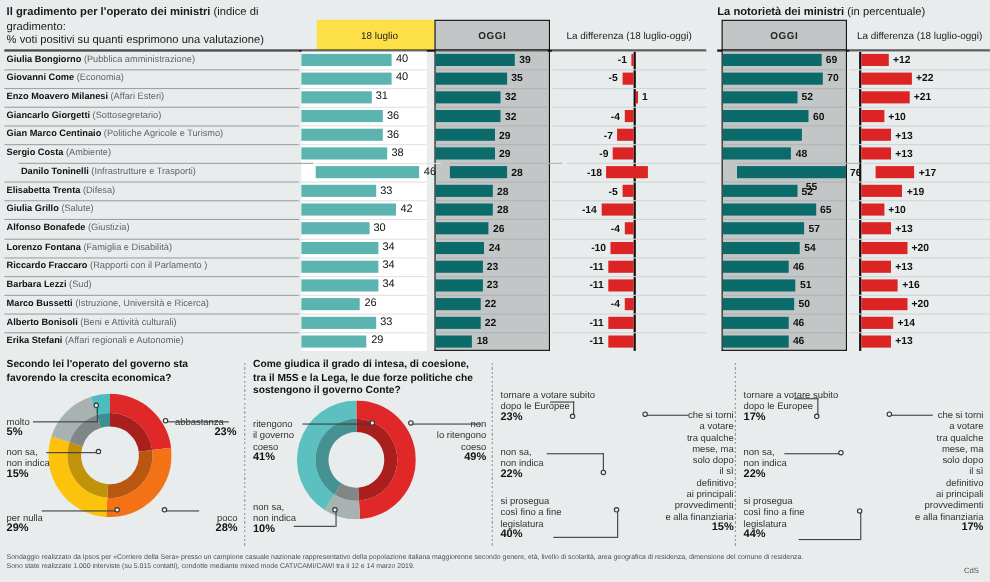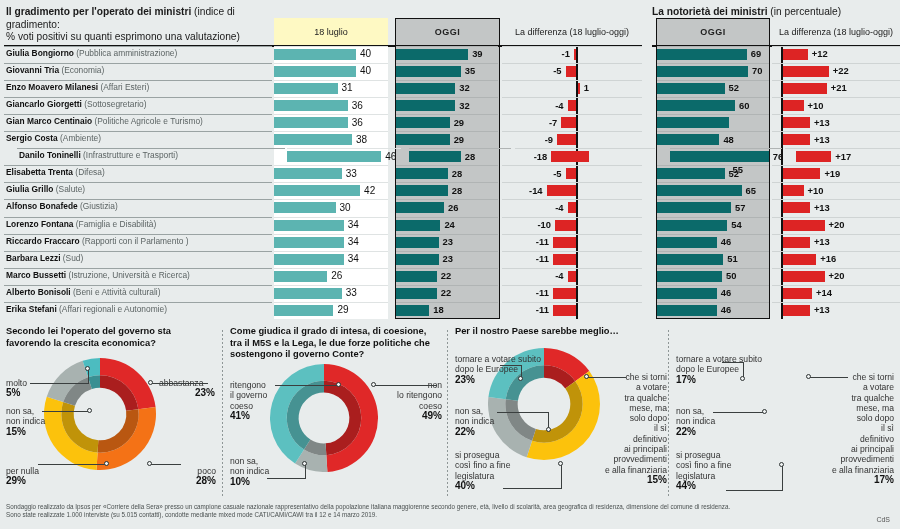--- a/index.html
+++ b/index.html
@@ -16,21 +16,21 @@
   .sec-title .light { font-weight: normal; }
 
   #title-left { position: absolute; left: 6px; top: 6px; width: 270px; }
   #title-right { position: absolute; left: 652px; top: 6px; width: 250px; }
 
   
   .colhead {
     position: absolute; font-size: 9px; color: #222;
     display: flex; align-items: center; justify-content: center;
   }
-  #head-luglio { left: 274px; top: 18px; width: 114px; height: 28px; background: #fef9c3; }
+  #head-luglio { left: 288px; top: 18px; width: 114px; height: 28px; background: #fde047; }
   #head-oggi   { left: 395px; top: 18px; width: 105px; height: 28px;
                  background: #c3c6c6; border: 1.6px solid #111; font-weight: bold; letter-spacing:.5px;}
   #head-diff   { left: 502px; top: 18px; width: 140px; height: 28px; background: transparent; }
   #head-oggi2  { left: 656px; top: 18px; width: 114px; height: 28px;
                  background: #c3c6c6; border: 1.6px solid #111; font-weight: bold; letter-spacing:.5px;}
   #head-diff2  { left: 772px; top: 18px; width: 128px; height: 28px; background: transparent; }
 
   
   #panel-luglio { position: absolute; left: 274px; top: 46px; width: 114px; height: 273px; background: #ffffff; }
   #panel-oggi   { position: absolute; left: 395px; top: 46px; width: 105px; height: 273px;
@@ -140,21 +140,21 @@
         <div class="bar red" style="left: 782.6px; width: 25.2px;"></div>
         <div class="val" style="left: 811.8px;">+12</div>
       </div>
       <div class="row" style="top: 63.05px;">
         <div class="sep"></div>
         <div class="sepA"></div>
         <div class="sepB"></div>
         <div class="sepC"></div>
         <div class="sepD"></div>
         <div class="sepE"></div>
-        <div class="nm"><b>Giovanni Tria</b> <span class="role">(Economia)</span></div>
+        <div class="nm"><b>Giovanni Come</b> <span class="role">(Economia)</span></div>
         <div class="bar t18" style="width: 82px;"></div>
         <div class="val light" style="left: 360px;">40</div>
         <div class="bar tog" style="width: 64.75px;"></div>
         <div class="val" style="left: 464.75px;">35</div>
         <div class="bar red" style="left: 565.5px; width: 10.5px;"></div>
         <div class="val" style="left: 502px; width: 59.5px; text-align: right;">-5</div>
         <div class="bar tog2" style="width: 91px;"></div>
         <div class="val" style="left: 752px;">70</div>
         <div class="bar red" style="left: 782.6px; width: 46.2px;"></div>
         <div class="val" style="left: 832.8px;">+22</div>
@@ -490,33 +490,20 @@
     <span>lo ritengono</span><br>
     <span>coeso</span>
     <span class="pct">49%</span>
   </div>
   <div class="dlabel" style="left:230px;top:456px;">
     <span>non sa,</span><br>
     <span>non indica</span>
     <span class="pct">10%</span>
   </div>
 
-  <div class="donut-panel" style="left:455px;width:212px;">
-    <div class="dq" style="width:210px;">Per il nostro Paese sarebbe meglio…</div>
-    <div id="donut3-holder" style="position:absolute;left:33px;top:22px;"><svg width="112" height="112" viewBox="0 0 112 112">
-          <path d="M56 0A56 56 0 0 1 101.30495168499706 23.084025871621506L87.26041666264797 33.28797785141884A38.64 38.64 0 0 0 56 17.36Z" fill="#e02828"></path>
-          <path d="M56 17.36A38.64 38.64 0 0 1 87.26041666264797 33.28797785141884L77.29332729194861 40.529492159662105A26.32 26.32 0 0 0 56 29.68Z" fill="rgb(170,30,30)"></path>
-          <path d="M101.30495168499706 23.084025871621506A56 56 0 0 1 38.69504831500295 109.2591649125286L44.05958333735204 92.74882378964475A38.64 38.64 0 0 0 87.26041666264797 33.28797785141884Z" fill="#fcc20c"></path>
-          <path d="M87.26041666264797 33.28797785141884A38.64 38.64 0 0 1 44.05958333735204 92.74882378964475L47.86667270805138 81.03180750888845A26.32 26.32 0 0 0 77.29332729194861 40.529492159662105Z" fill="rgb(192,147,9)"></path>
-          <path d="M38.69504831500295 109.2591649125286A56 56 0 0 1 0.4415767263892363 48.98133892039898L17.664687941208577 51.1571238550753A38.64 38.64 0 0 0 44.05958333735204 92.74882378964475Z" fill="#a8b2b0"></path>
-          <path d="M44.05958333735204 92.74882378964475A38.64 38.64 0 0 1 17.664687941208577 51.1571238550753L29.887541061402942 52.70122929258752A26.32 26.32 0 0 0 47.86667270805138 81.03180750888845Z" fill="rgb(128,135,134)"></path>
-          <path d="M0.4415767263892363 48.98133892039898A56 56 0 0 1 55.99999999999999 0L55.99999999999999 17.36A38.64 38.64 0 0 0 17.664687941208577 51.1571238550753Z" fill="#5cc0c0"></path>
-          <path d="M17.664687941208577 51.1571238550753A38.64 38.64 0 0 1 55.99999999999999 17.36L55.99999999999999 29.68A26.32 26.32 0 0 0 29.887541061402942 52.70122929258752Z" fill="rgb(70,146,146)"></path>
-        </svg></div>
-  </div>
   <div class="dlabel" style="left:455px;top:354px;">
     <span>tornare a votare subito</span><br>
     <span>dopo le Europee</span>
     <span class="pct">23%</span>
   </div>
   <div class="dlabel" style="left:455px;top:406px;">
     <span>non sa,</span><br>
     <span>non indica</span>
     <span class="pct">22%</span>
   </div>

